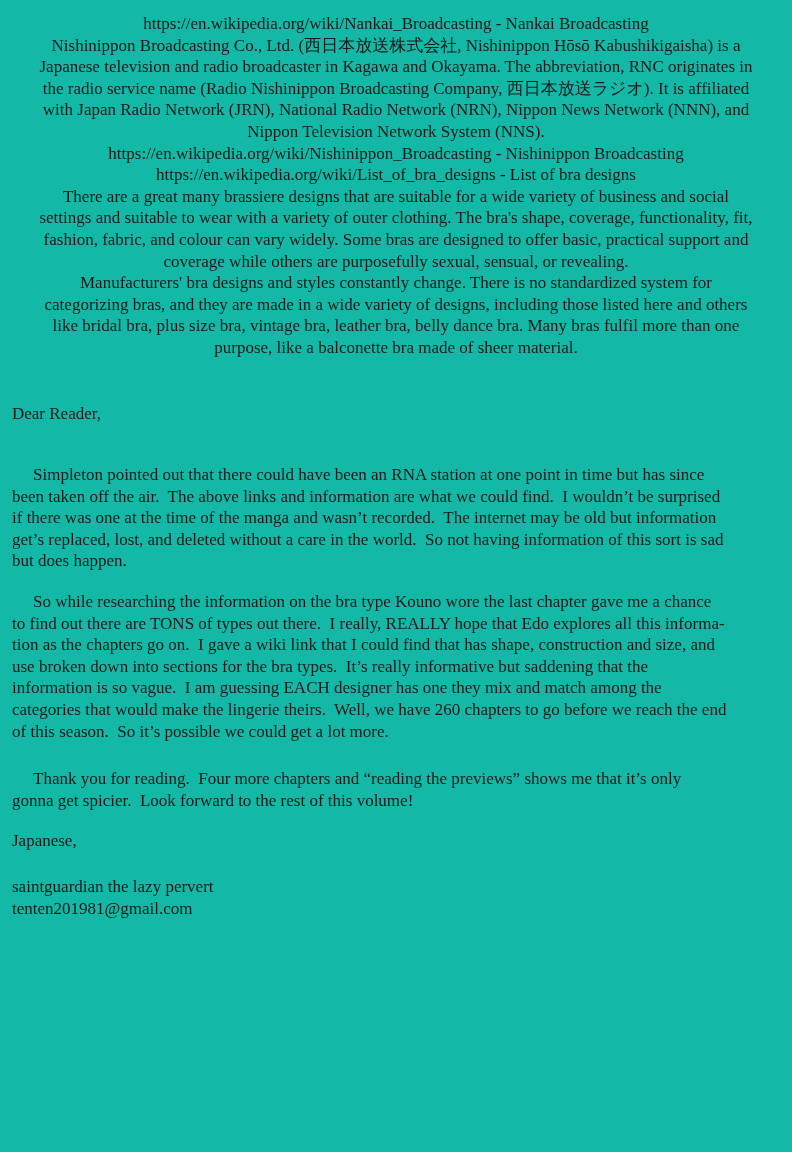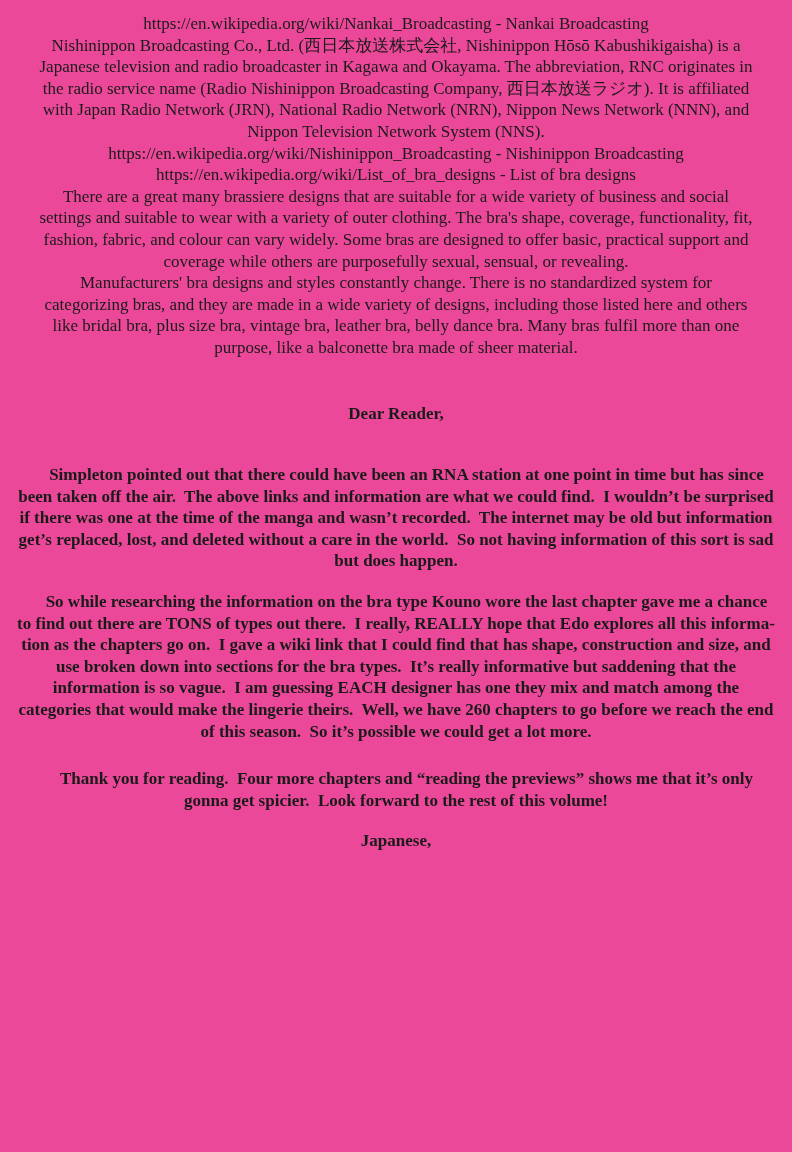--- a/index.html
+++ b/index.html
@@ -8,29 +8,29 @@
     width: 792px;
     height: 1152px;
     background: #ffffff;
     overflow: hidden;
   }
   .page {
     box-sizing: border-box;
     width: 792px;
     height: 1152px;
     padding: 13px 12px 0 12px;
-    background: #ec4899;
+    background: #14b8a6;
     color: #1a1a1a;
     font-family: "Liberation Serif", "DejaVu Serif", serif;
     font-size: 17px;
     line-height: 21.6px;
   }
   .block { white-space: pre-wrap; }
   .references { text-align: center; }
-  .letter { text-align: center; font-weight: bold; }
+  .letter { text-align: left; }
   .salutation { margin-top: 44px; }
   .para { text-indent: 21px; }
   .para-1 { margin-top: 40px; }
   .para-2 { margin-top: 19px; }
   .para-3 { margin-top: 26px; }
   .closing { margin-top: 19px; }
   .signature { margin-top: 24px; }
 </style>
 </head>
 <body>
@@ -77,15 +77,19 @@
 use broken down into sections for the bra types.  It’s really informative but saddening that the
 information is so vague.  I am guessing EACH designer has one they mix and match among the
 categories that would make the lingerie theirs.  Well, we have 260 chapters to go before we reach the end
 of this season.  So it’s possible we could get a lot more.</div>
 
     <div class="block para para-3">Thank you for reading.  Four more chapters and “reading the previews” shows me that it’s only
 gonna get spicier.  Look forward to the rest of this volume!</div>
 
     <div class="block closing">Japanese,</div>
 
+    <div class="signature">
+      <div class="block">saintguardian the lazy pervert</div>
+      <div class="block">tenten201981@gmail.com</div>
+    </div>
   </section>
 
 </div>
 
 </body></html>

